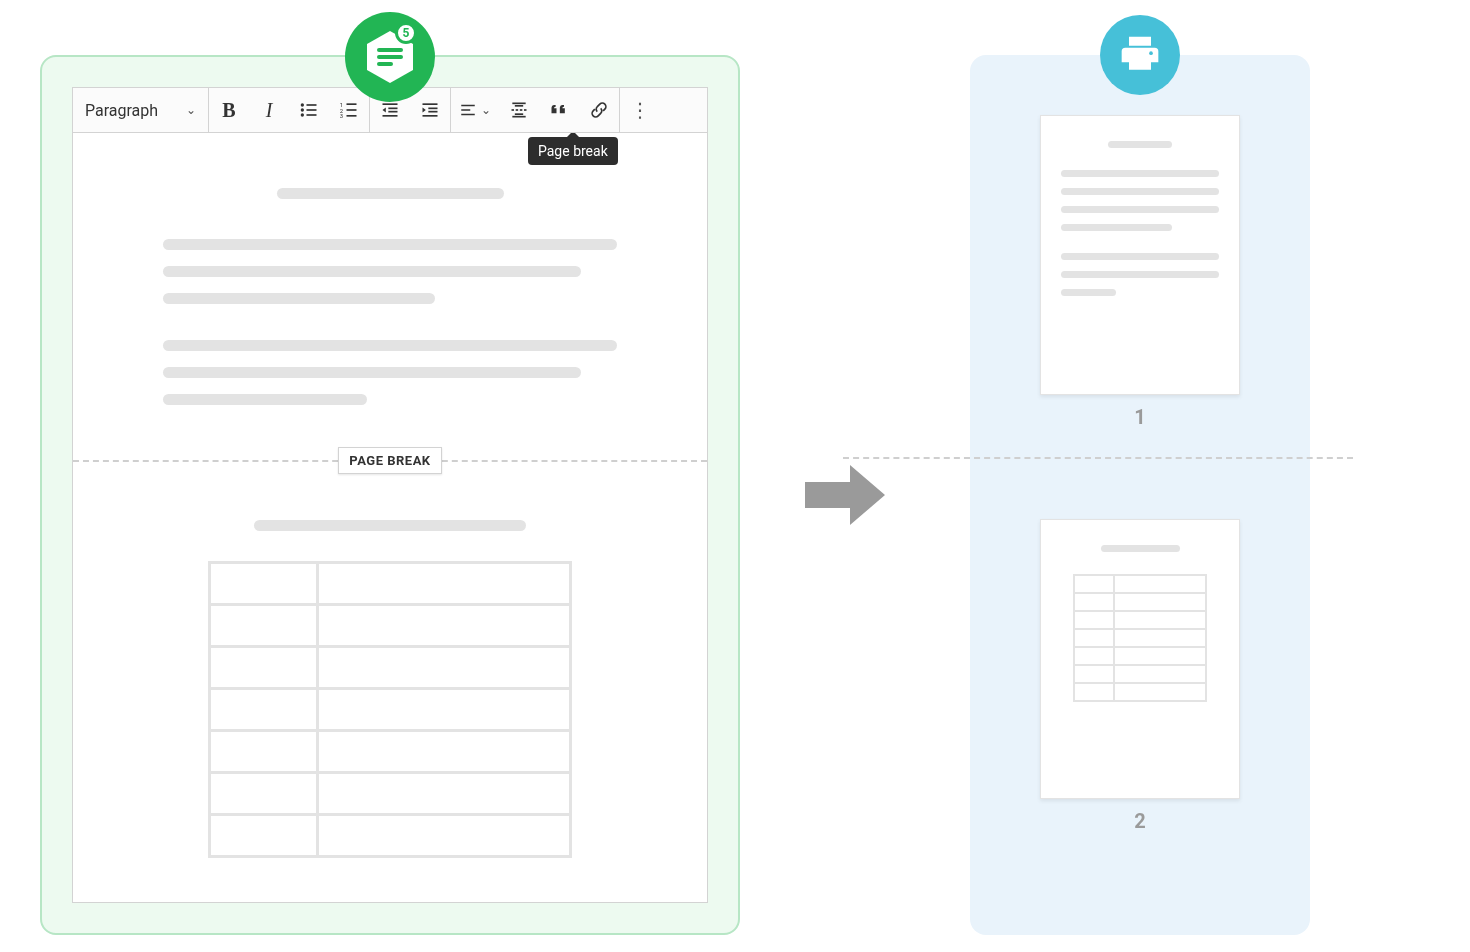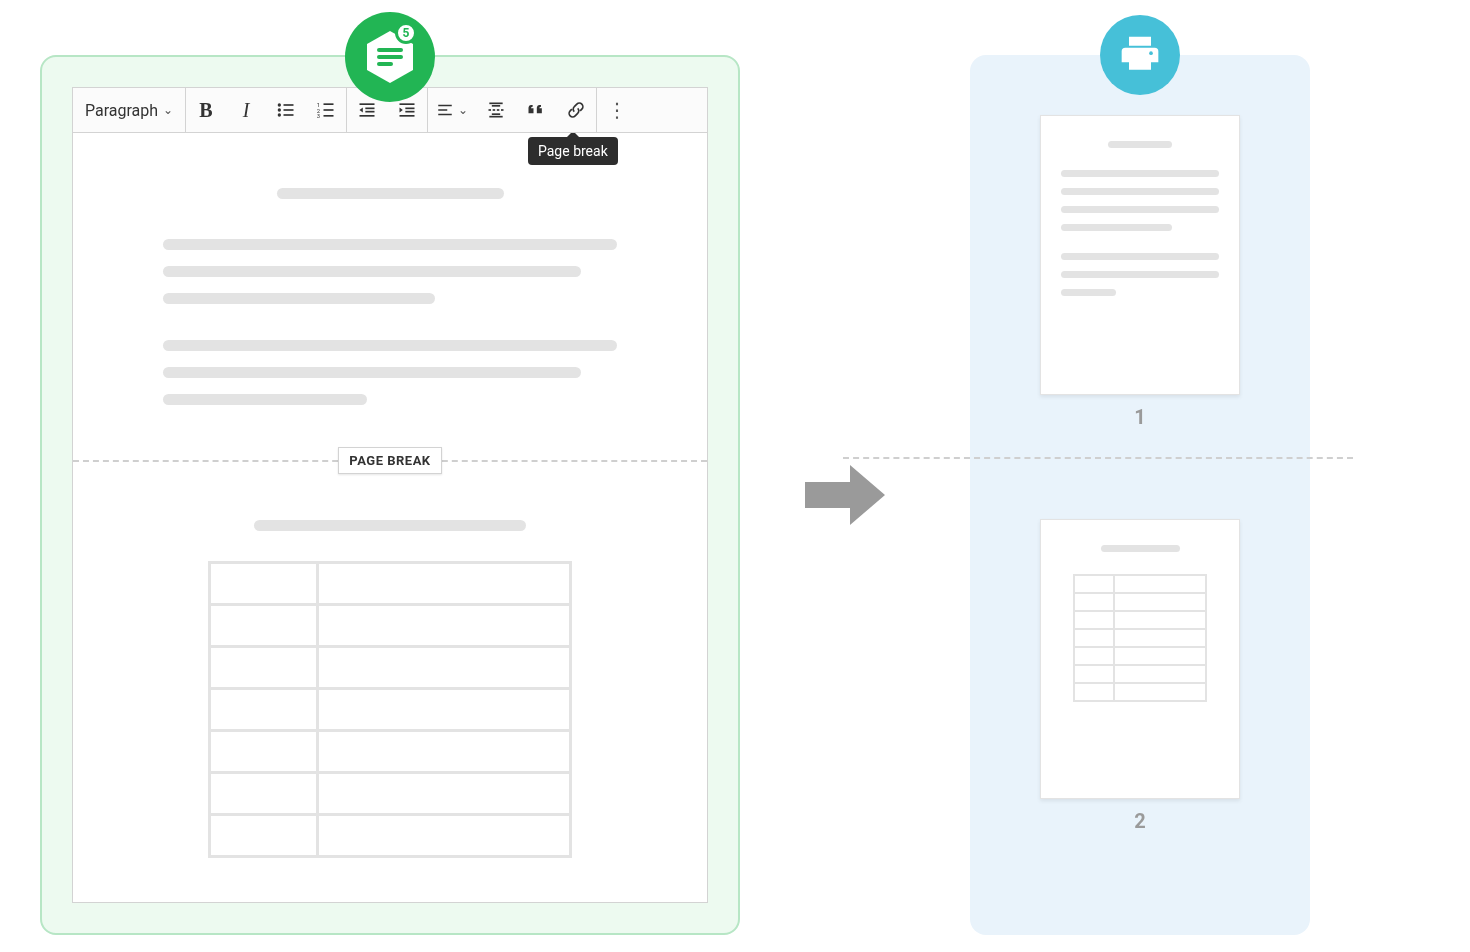--- a/index.html
+++ b/index.html
@@ -85,21 +85,21 @@
   .toolbar {
     height: 46px;
     background: #fbfbfb;
     border: 1px solid #d3d3d3;
     display: flex;
     align-items: stretch;
     font-size: 16px;
     color: #333;
   }
   .style-dropdown {
-    width: 113px;
+    width: 136px;
     display: flex;
     align-items: center;
     justify-content: space-between;
     padding: 0 12px;
     border-right: 1px solid #d3d3d3;
   }
   .chev { font-size: 12px; color:#555; }
   .tgroup {
     display: flex;
     border-right: 1px solid #d3d3d3;

